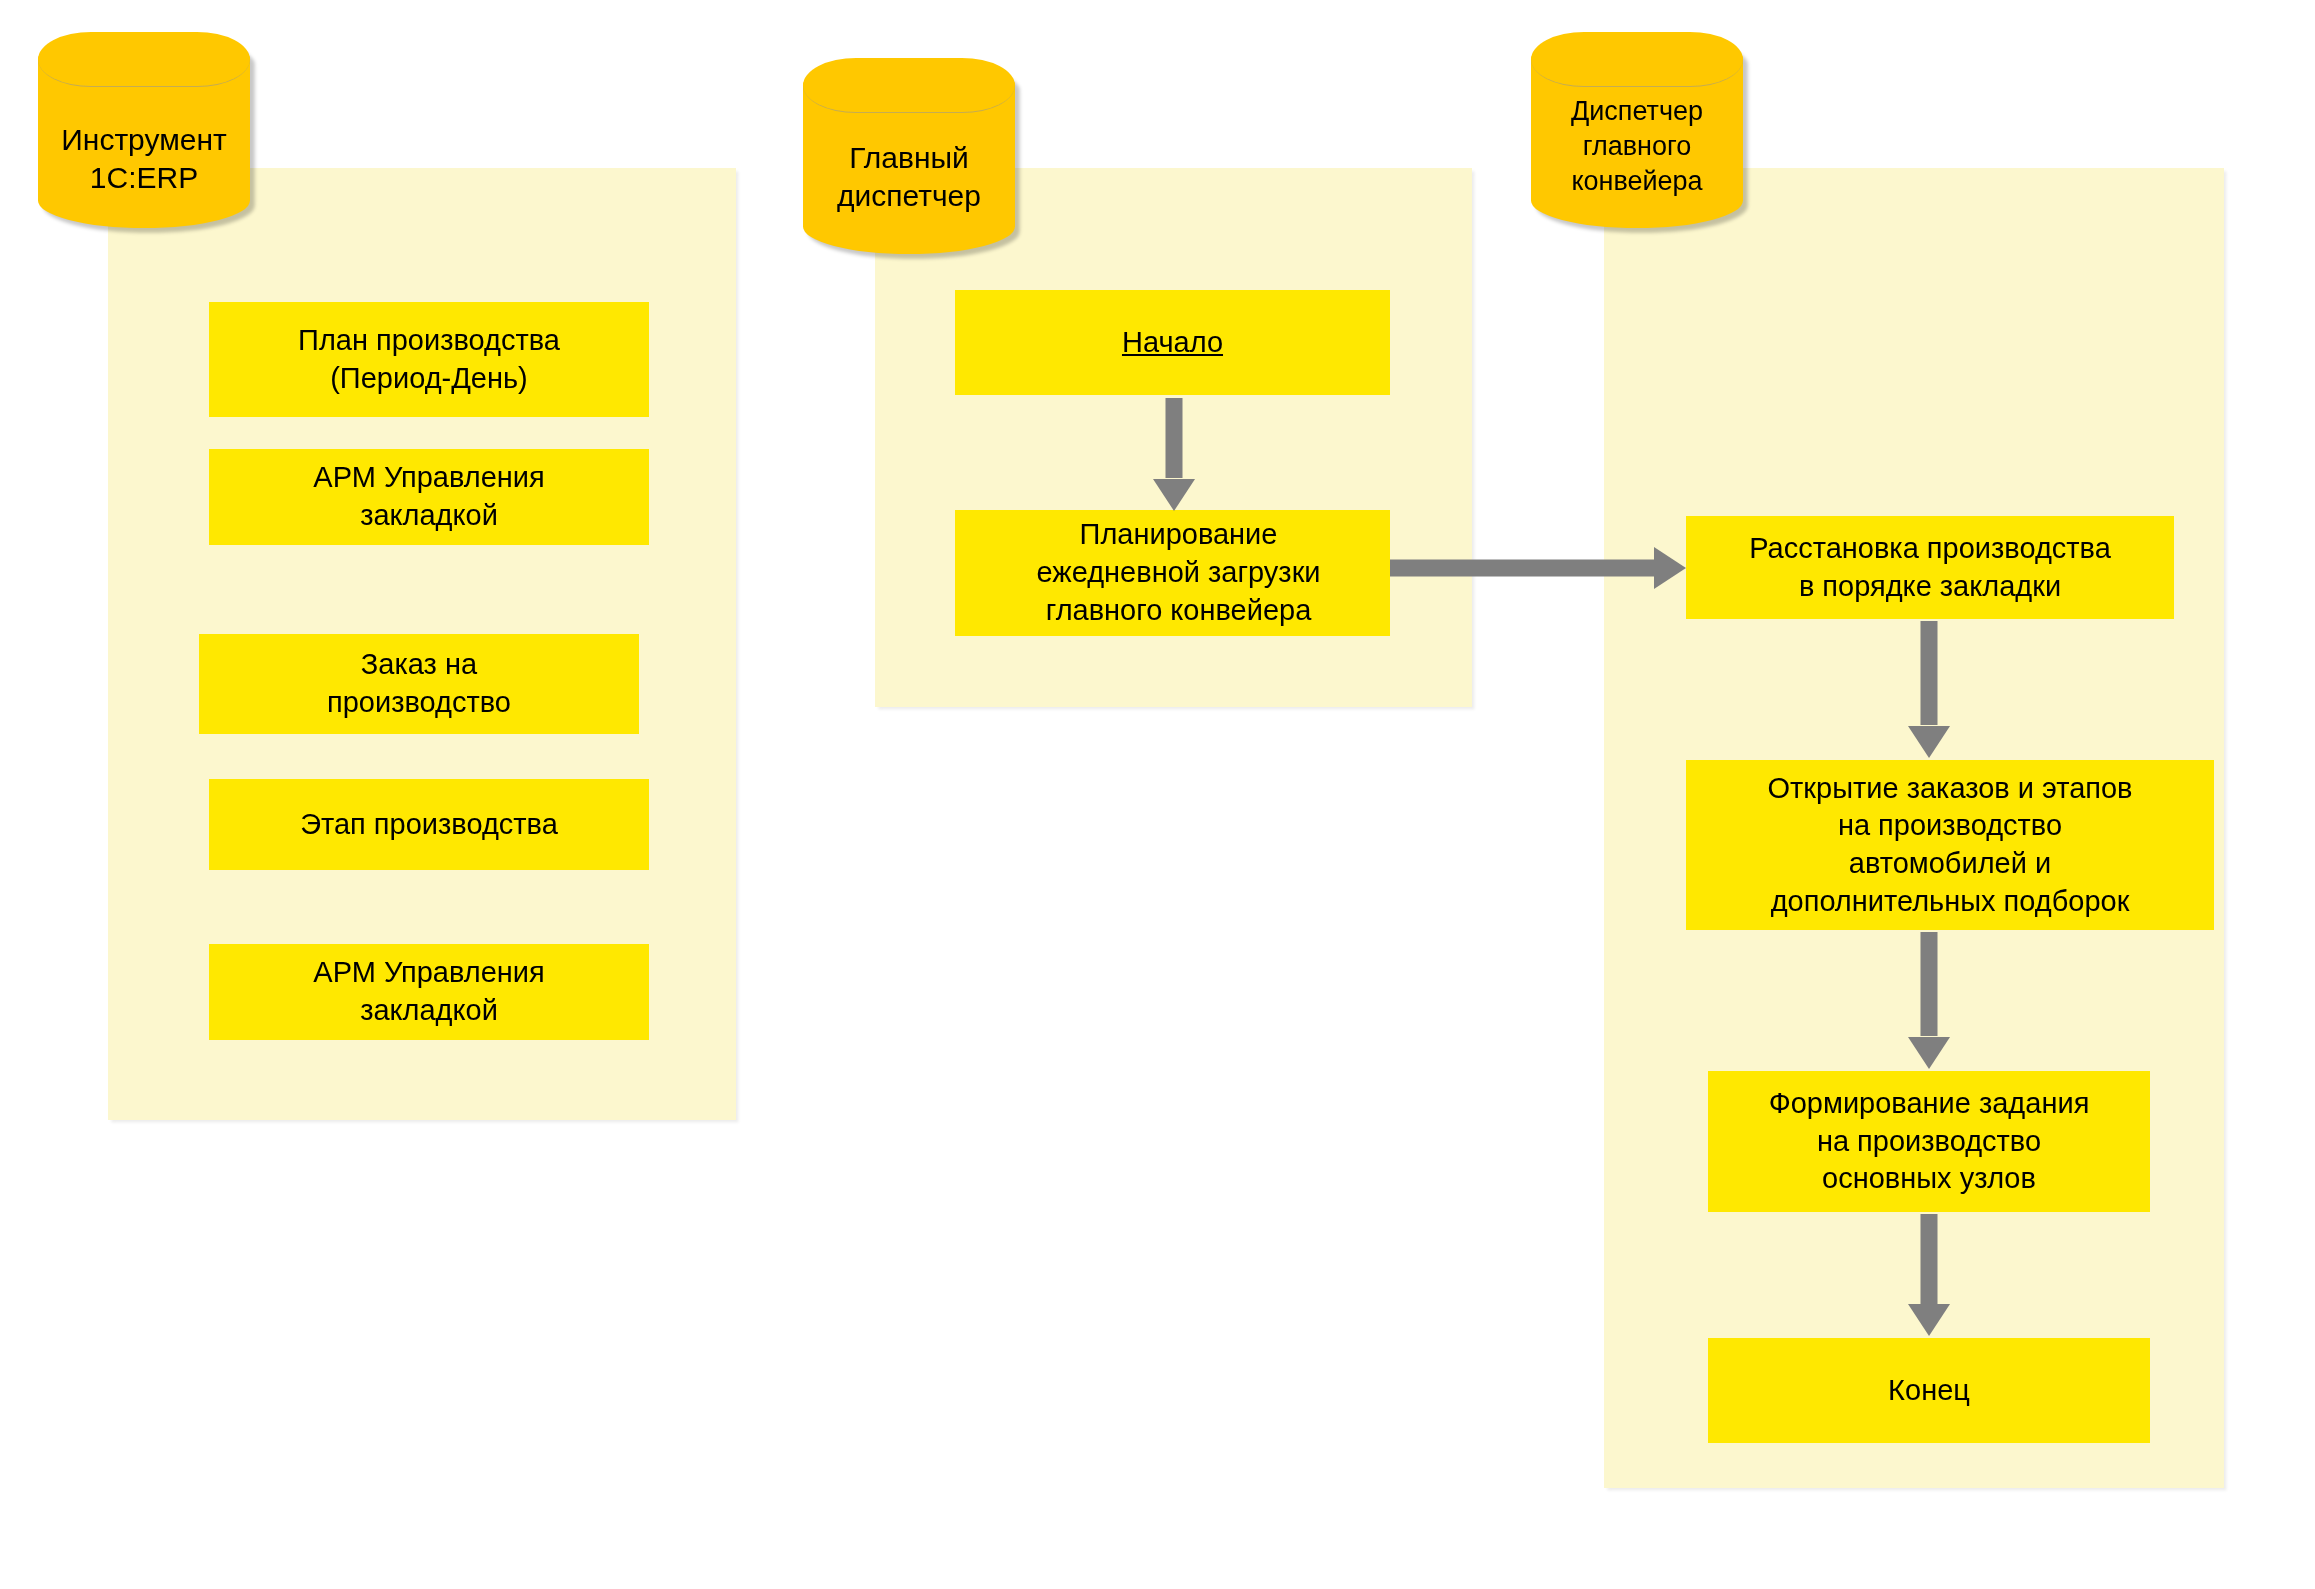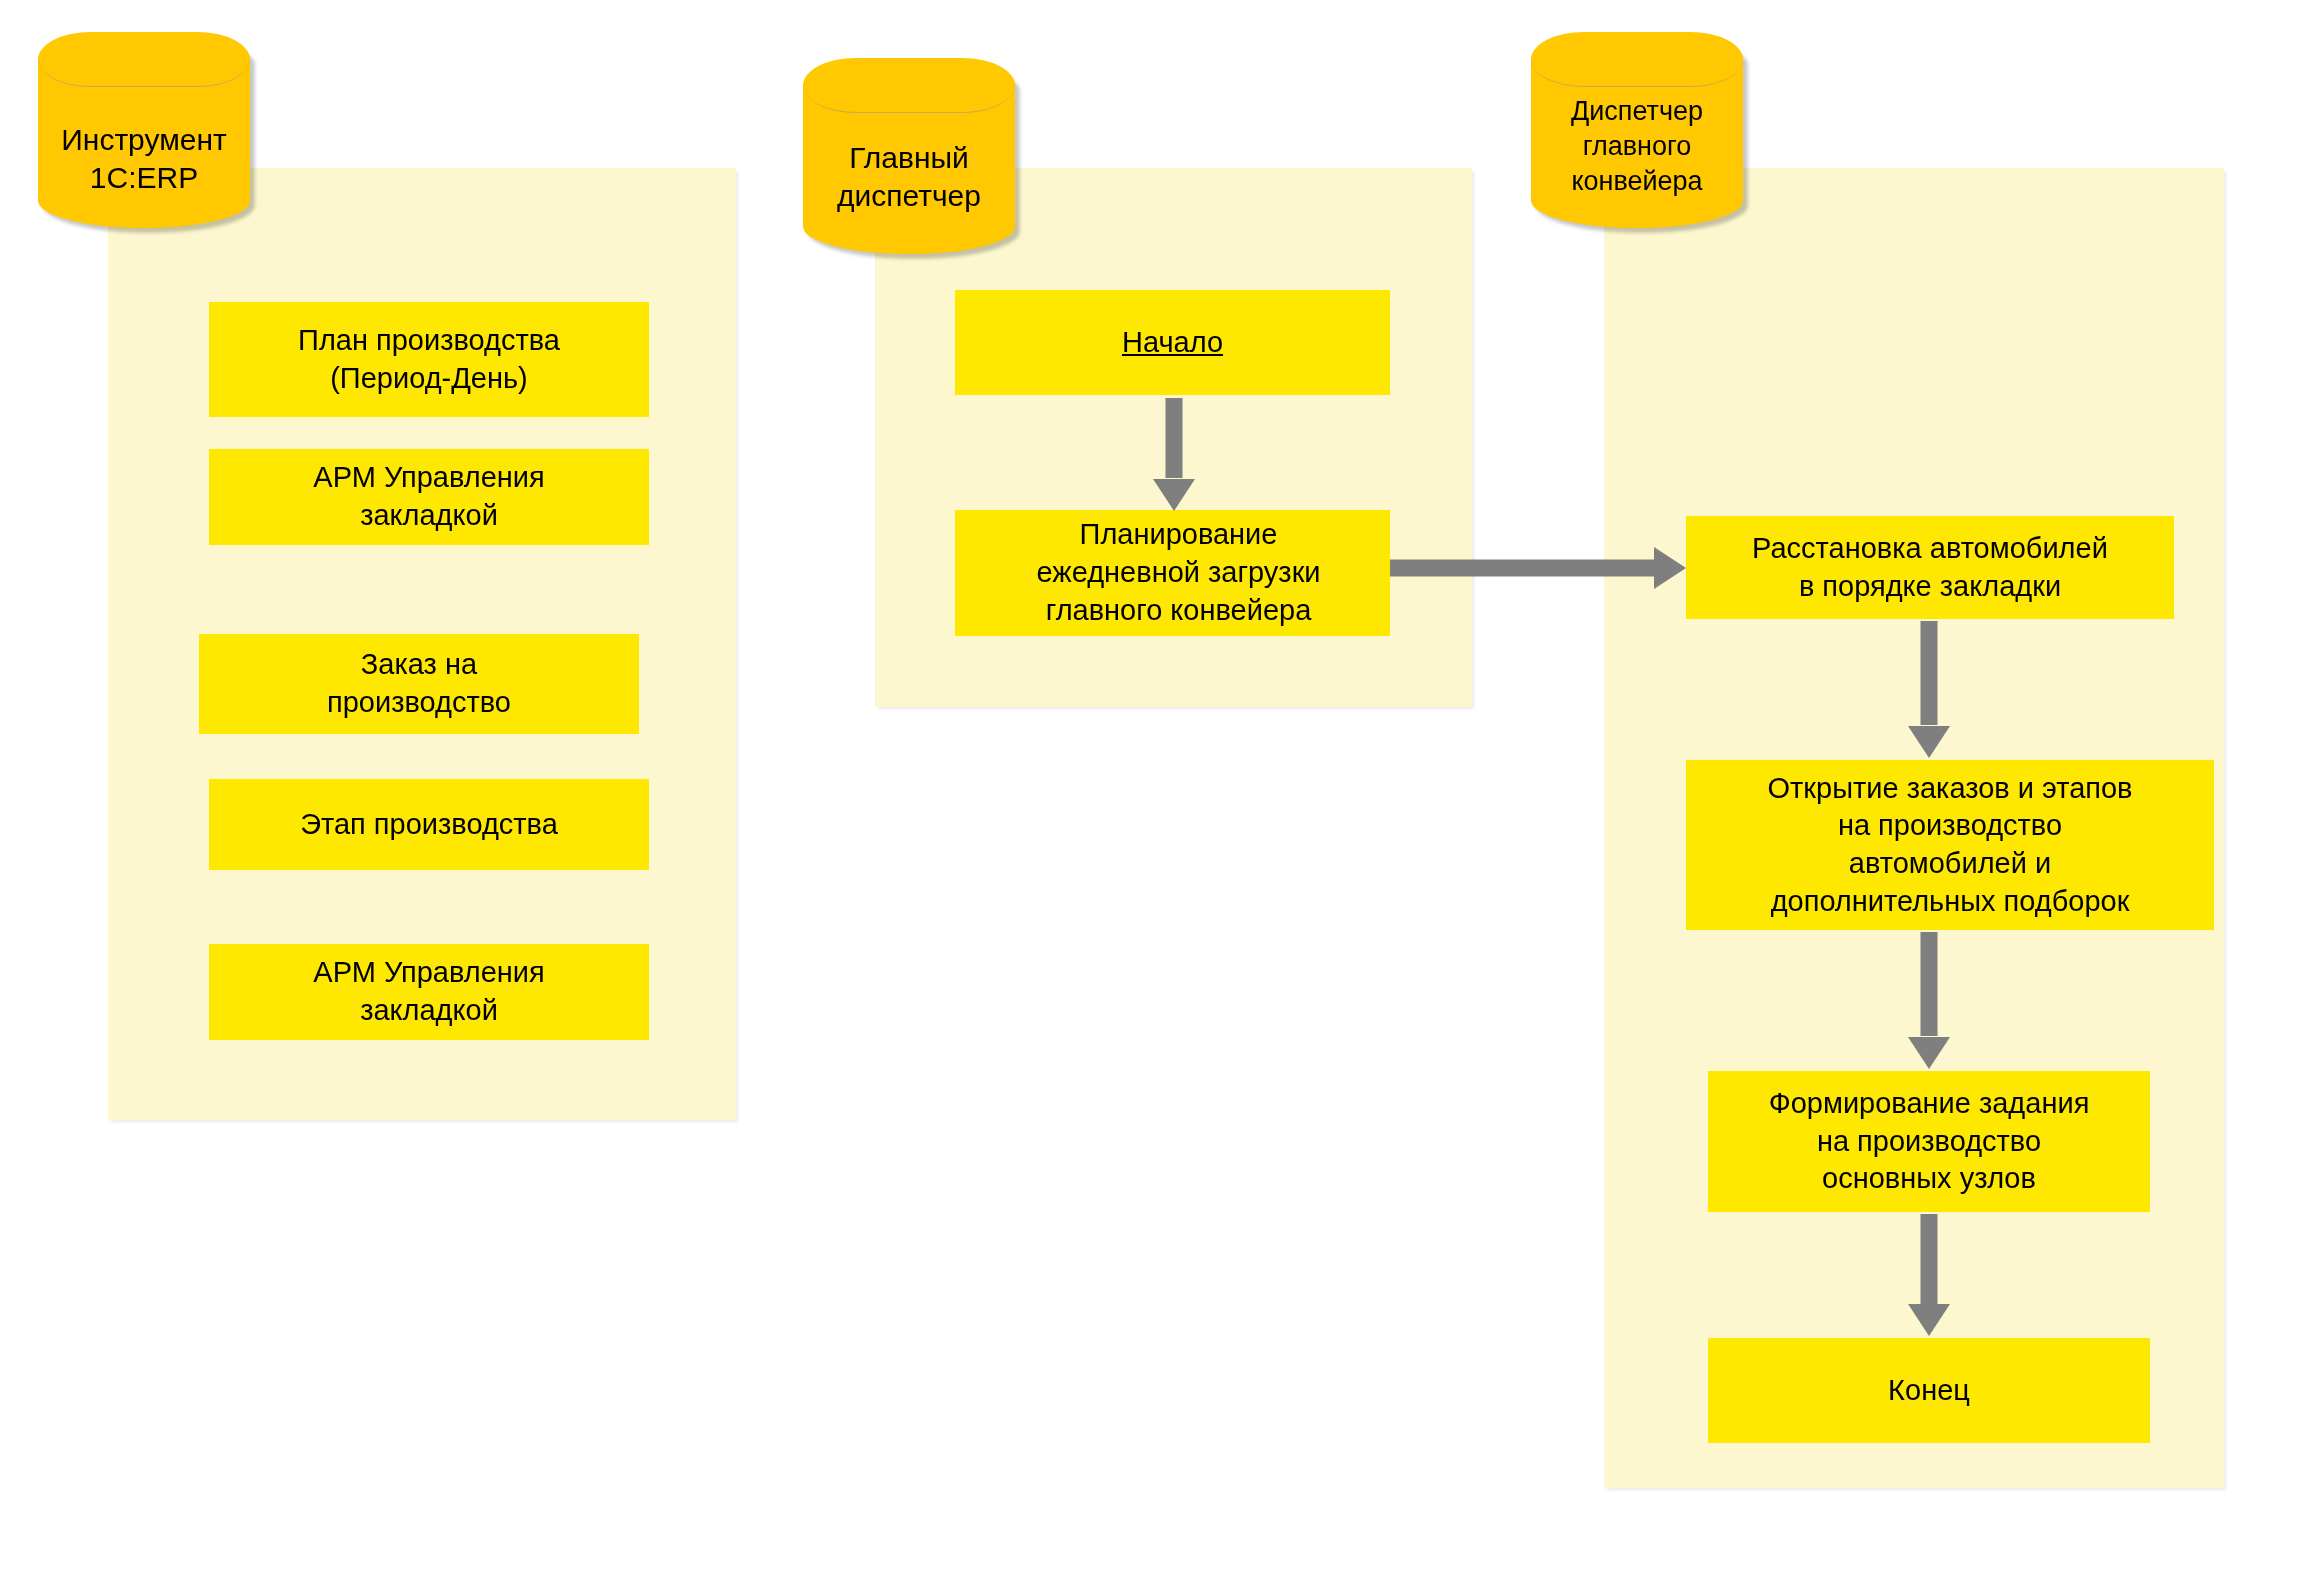--- a/index.html
+++ b/index.html
@@ -189,21 +189,21 @@
 производство</div>
 <div class="box" id="box-stage">Этап производства</div>
 <div class="box" id="box-arm2">АРМ Управления
 закладкой</div>
 
 <div class="box" id="box-start">Начало</div>
 <div class="box" id="box-plandaily">Планирование
 ежедневной загрузки
 главного конвейера</div>
 
-<div class="box" id="box-arrange">Расстановка автомобилей
+<div class="box" id="box-arrange">Расстановка производства
 в порядке закладки</div>
 <div class="box" id="box-open">Открытие заказов и этапов
 на производство
 автомобилей и
 дополнительных подборок</div>
 <div class="box" id="box-form">Формирование задания
 на производство
 основных узлов</div>
 <div class="box" id="box-end">Конец</div>
 

